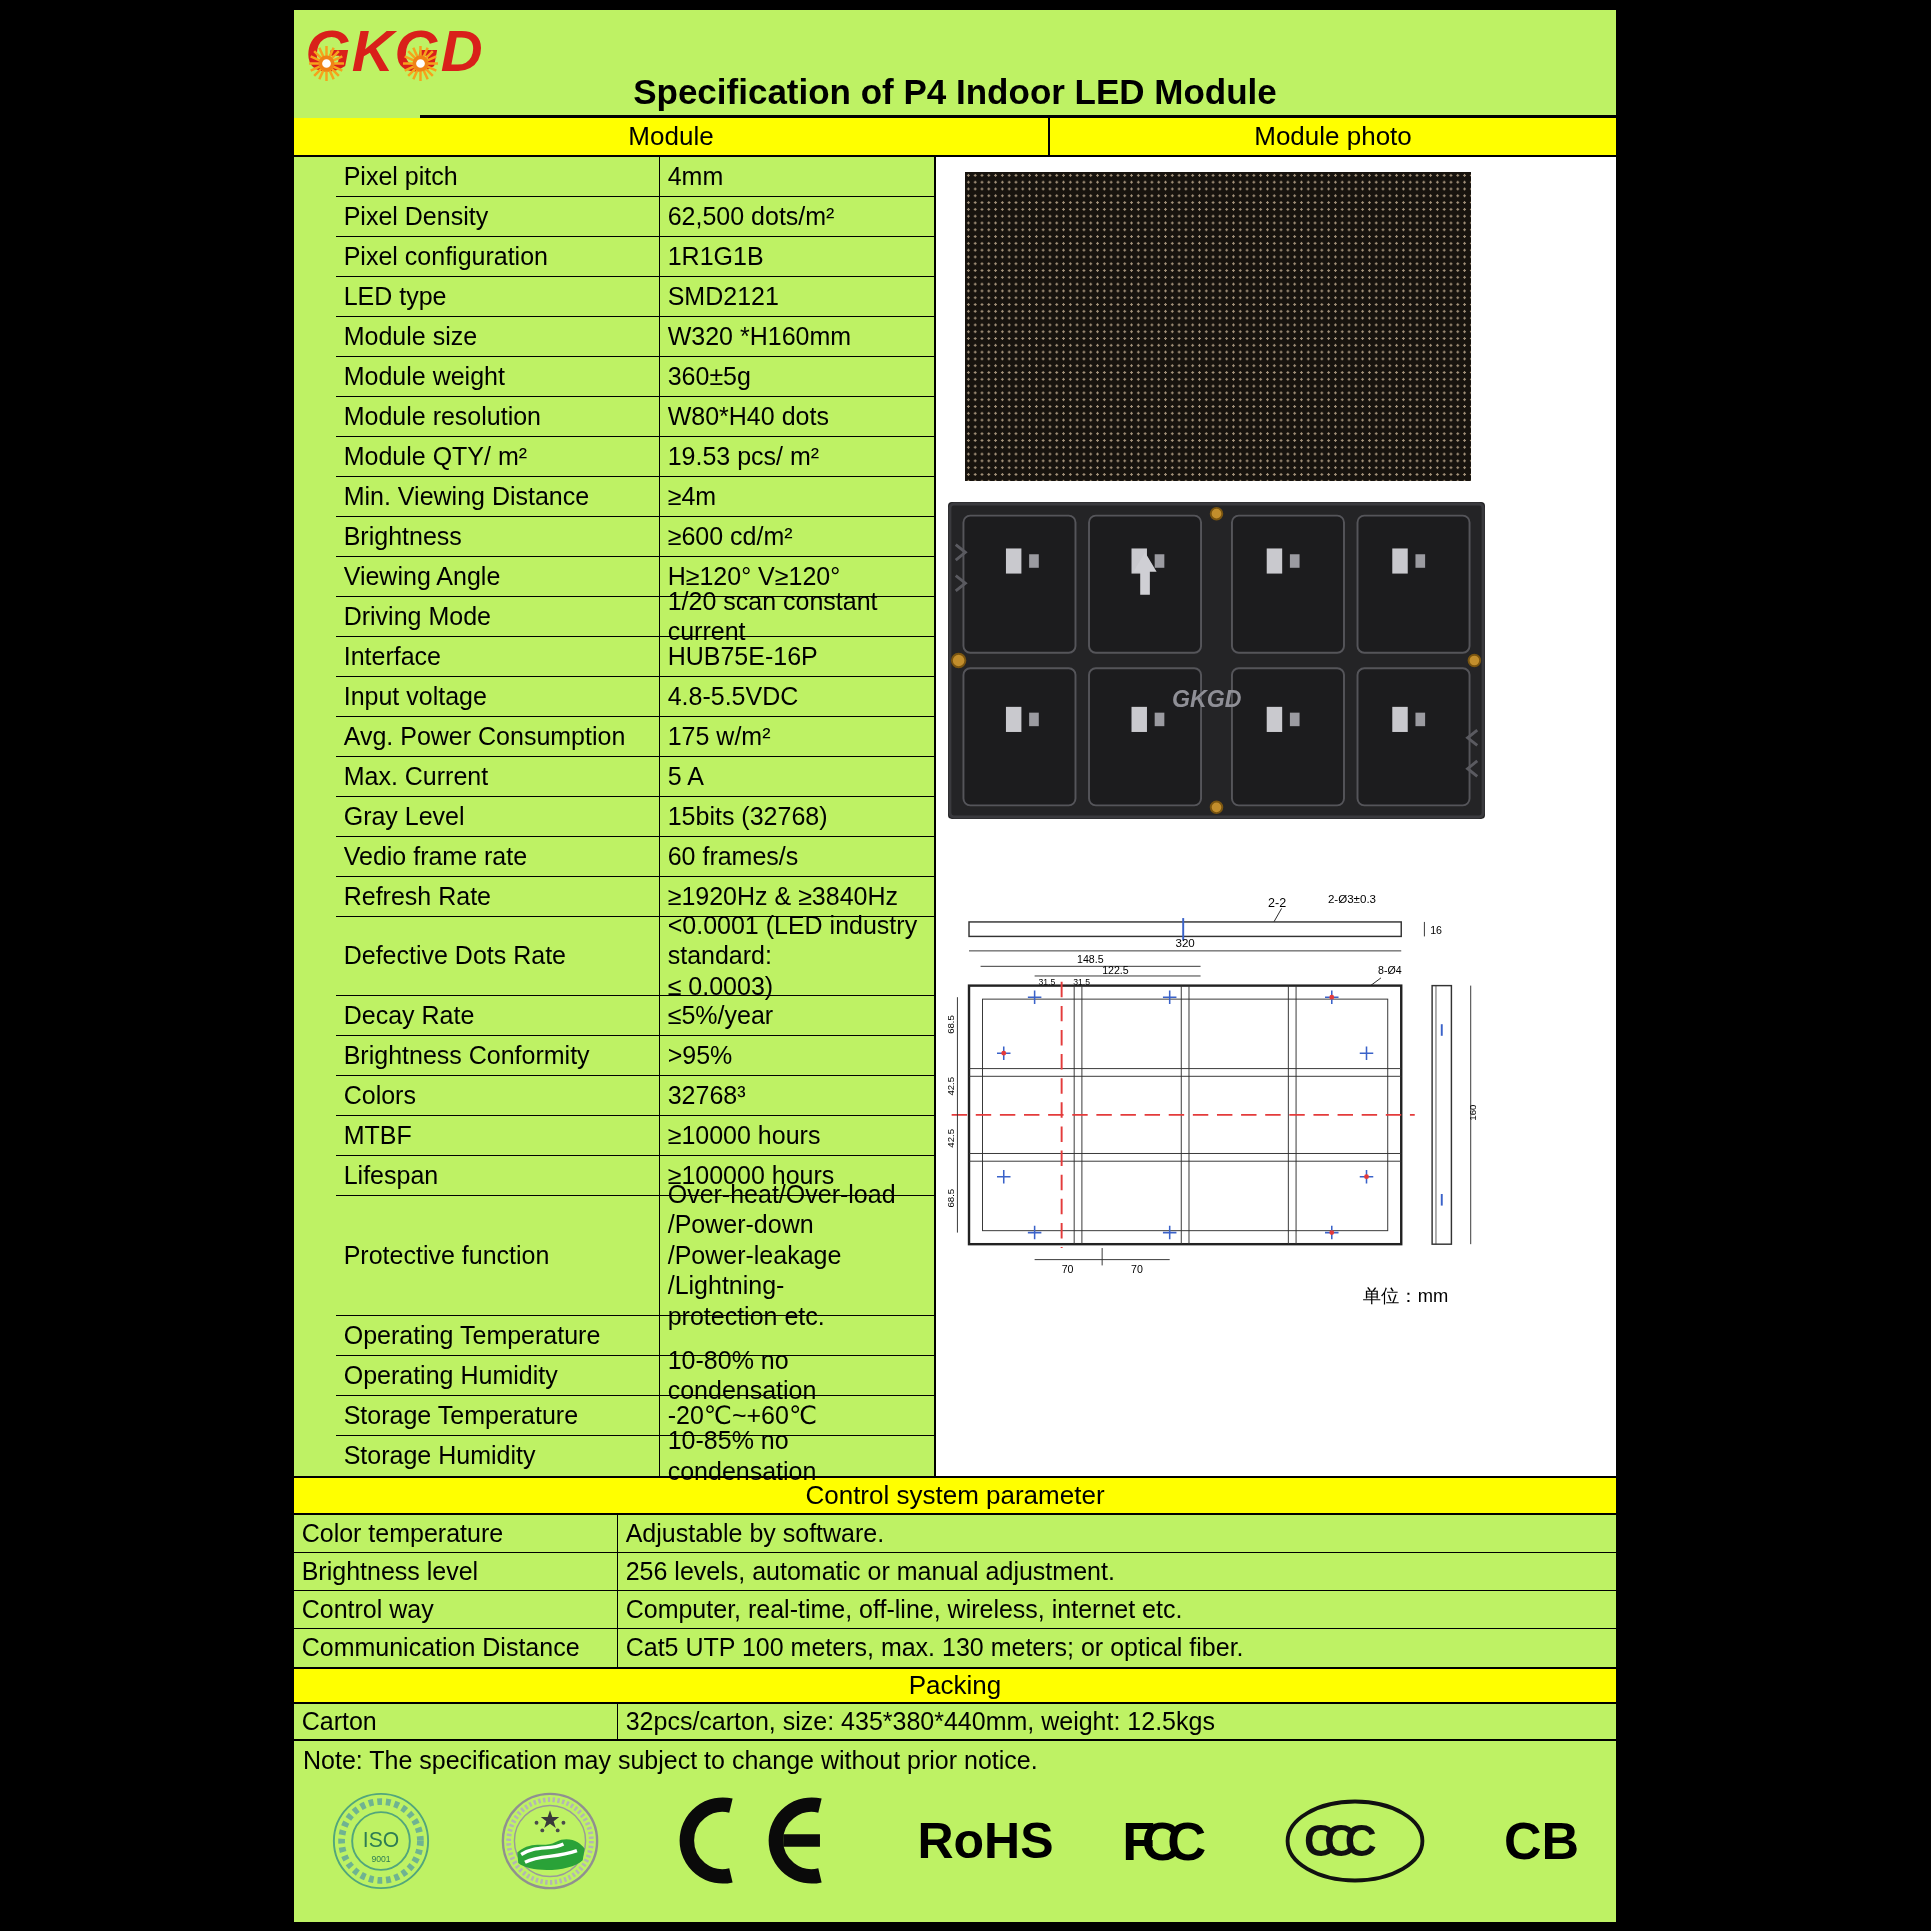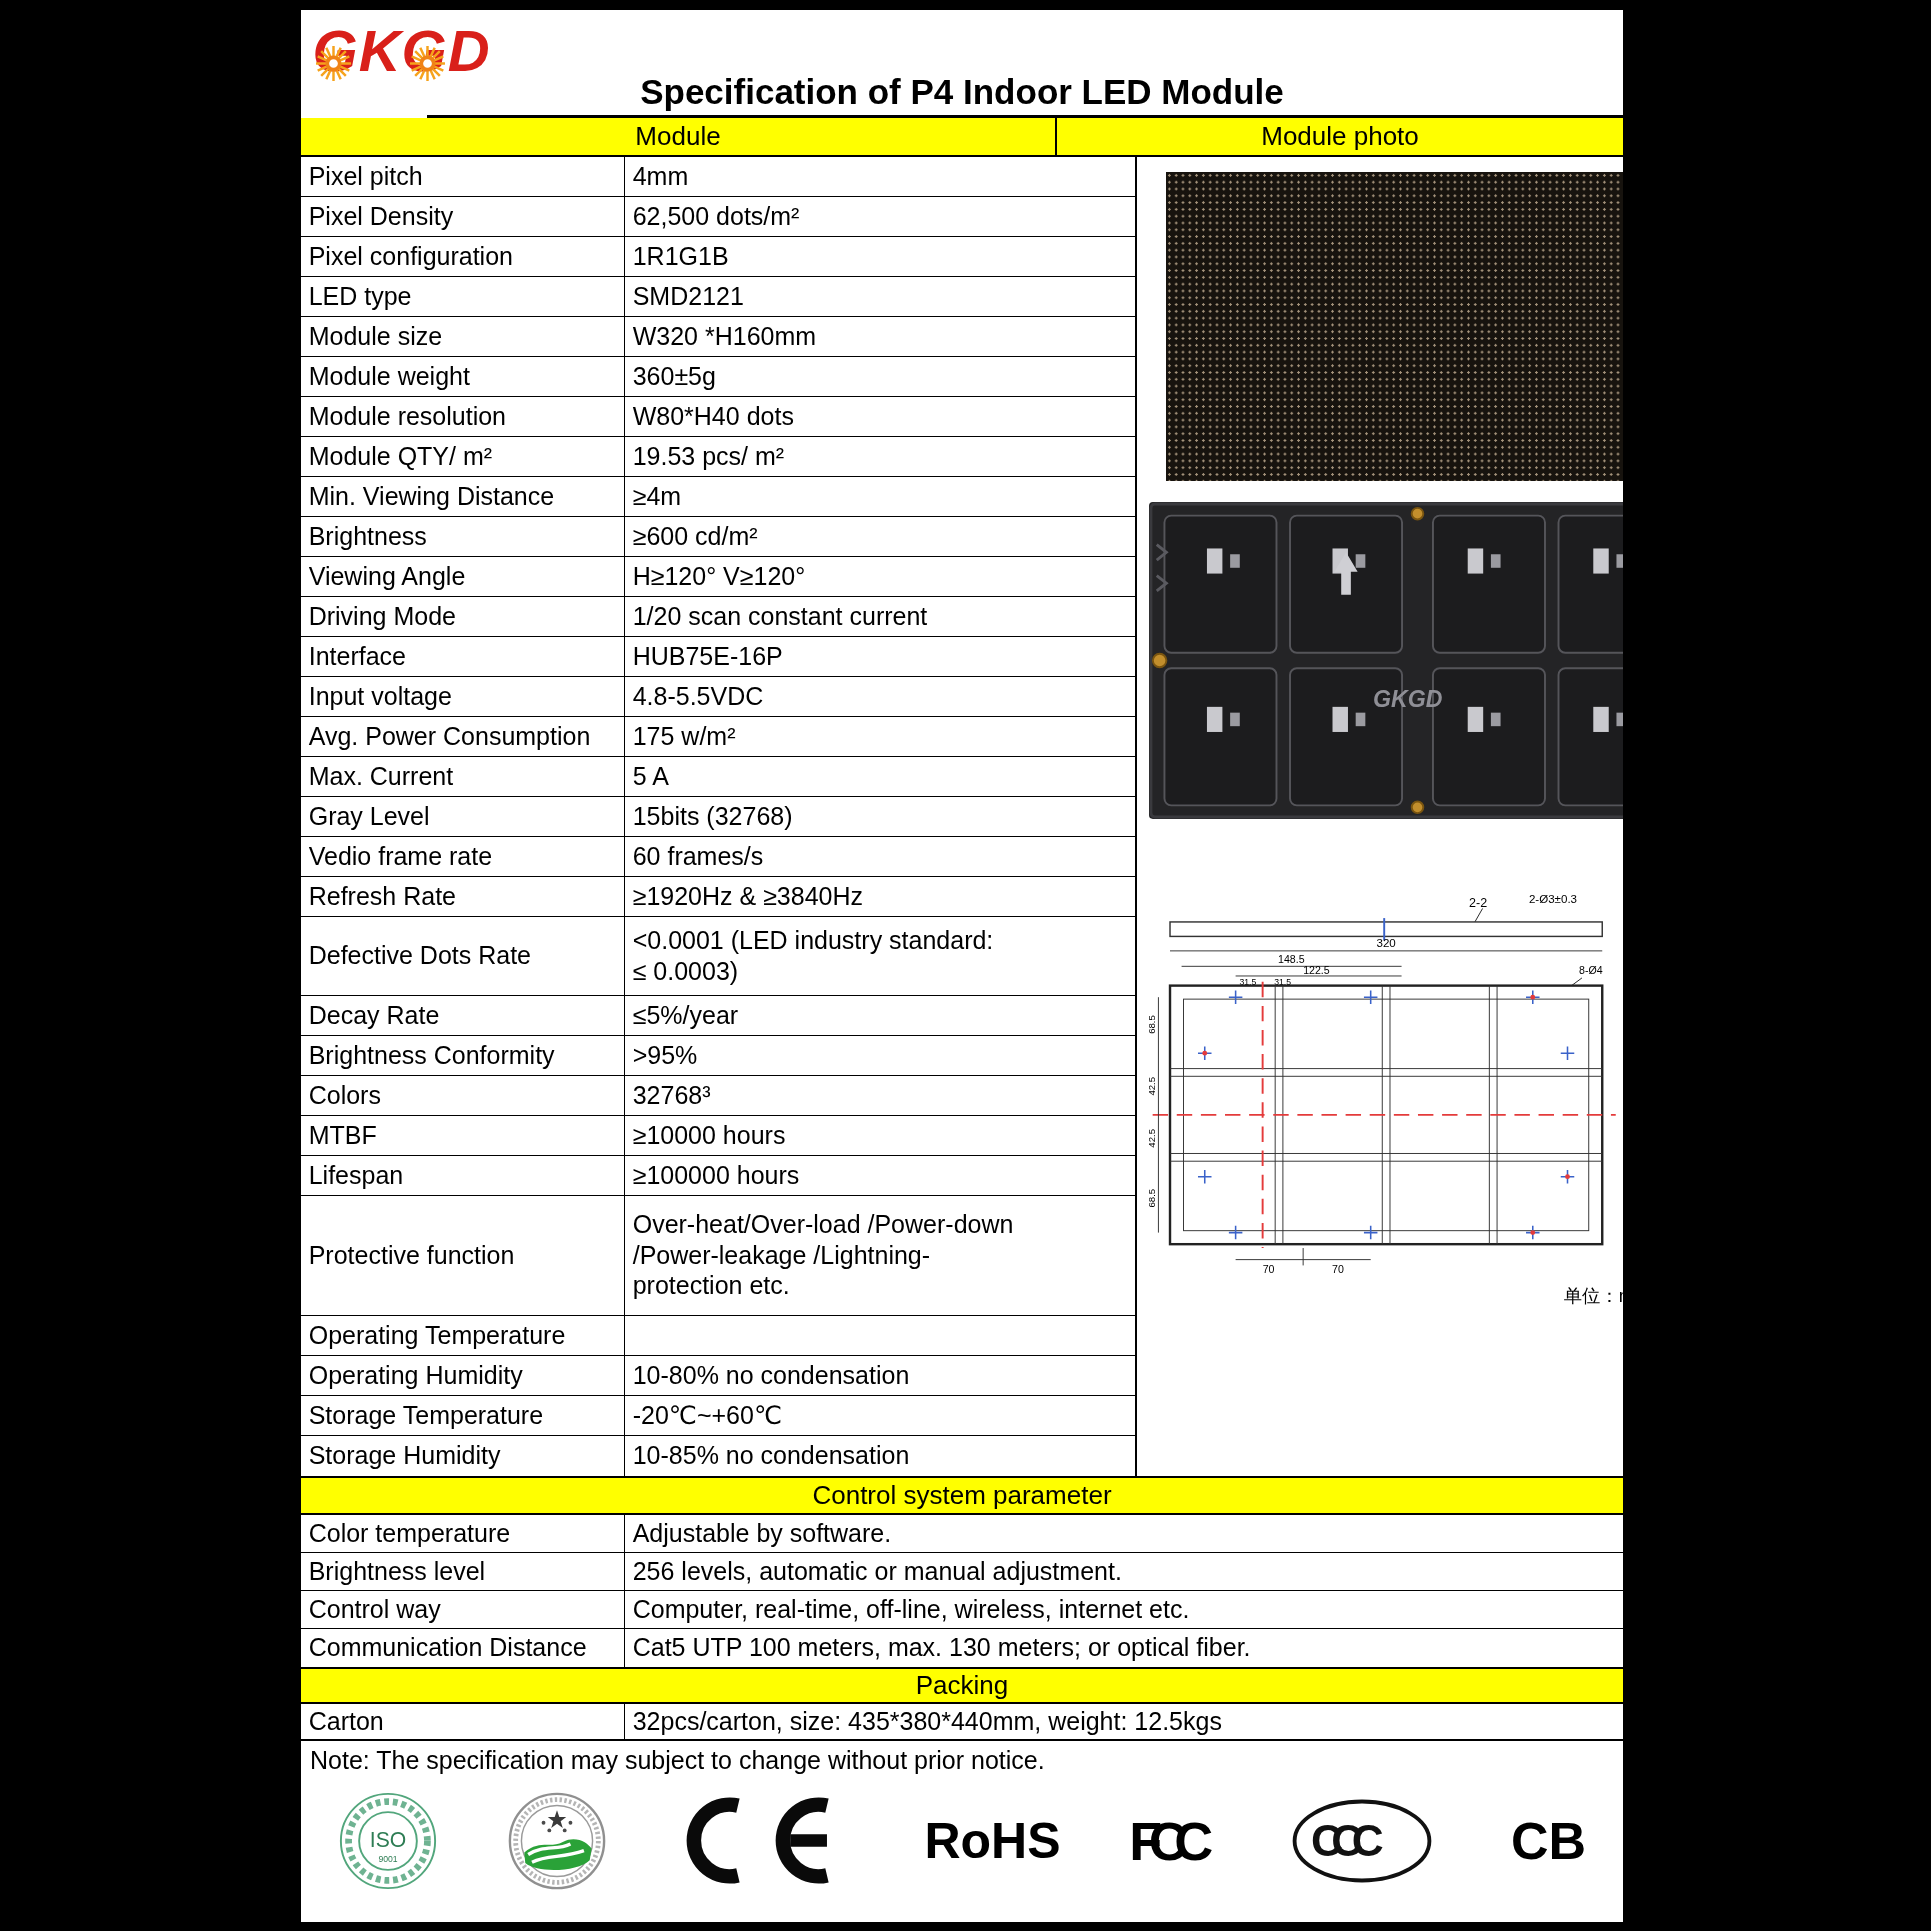--- a/index.html
+++ b/index.html
@@ -1,37 +1,37 @@
 <!DOCTYPE html>
 <html><head>
 <meta charset="utf-8">
 <style>
   html,body{margin:0;padding:0;width:1931px;height:1931px;overflow:hidden;background:#000;
     font-family:"Liberation Sans","DejaVu Sans",sans-serif;color:#000;}
-  .sheet{position:absolute;left:299px;top:7.7px;width:1326px;height:1916px;background:#ffffff;
+  .sheet{position:absolute;left:292px;top:7.7px;width:1326px;height:1916px;background:#bef264;
     border:2.9px solid #000;box-sizing:border-box;}
   
   .header{position:relative;height:108px;}
   .logo{position:absolute;left:11.6px;top:7.7px;font-style:italic;font-weight:bold;font-size:58px;
     letter-spacing:1px;color:#d9201a;}
   .starburst{position:absolute;width:37px;height:37px;}
   .header-line{position:absolute;left:126px;right:0;bottom:0;height:2.9px;background:#000;}
   .title{position:absolute;left:0;right:0;top:62px;text-align:center;font-size:35px;font-weight:bold;}
   
   .band{display:flex;background:#ffff00;border-bottom:2.9px solid #000;align-items:stretch;}
   .band .bcell{display:flex;align-items:center;justify-content:center;font-size:26px;}
   .band.hdr{height:37px;}
   .band.hdr .bcell.left{width:756px;border-right:2.9px solid #000;box-sizing:border-box;}
   .band.hdr .bcell.right{flex:1;}
   .band.full{height:35px;border-top:2.9px solid #000;}
   .band.full .bcell{flex:1;}
   .band.pack{height:33px;}
   
   .tbody{display:flex;}
-  .speccol{width:836px;border-right:2.9px solid #000;box-sizing:border-box;}
+  .speccol{width:600px;border-right:2.9px solid #000;box-sizing:border-box;margin-left:42px;}
   .trow{display:flex;height:40px;border-bottom:1.9px solid #000;box-sizing:border-box;}
   .trow.tall2{height:79px;}
   .trow.tall3{height:120px;}
   .cell{box-sizing:border-box;padding:1.9px 7.7px;font-size:25px;line-height:1.22;display:flex;align-items:center;}
   .cell.label{width:324px;border-right:1.9px solid #000;}
   .cell.value{flex:1;white-space:pre-line;}
   #spec-rows .trow:last-child{border-bottom:none;}
   .fullrows .trow{height:38px;}
   .fullrows .trow:last-child{border-bottom:none;}
   #packing-rows .trow{height:37px;border-bottom:2.9px solid #000;}

